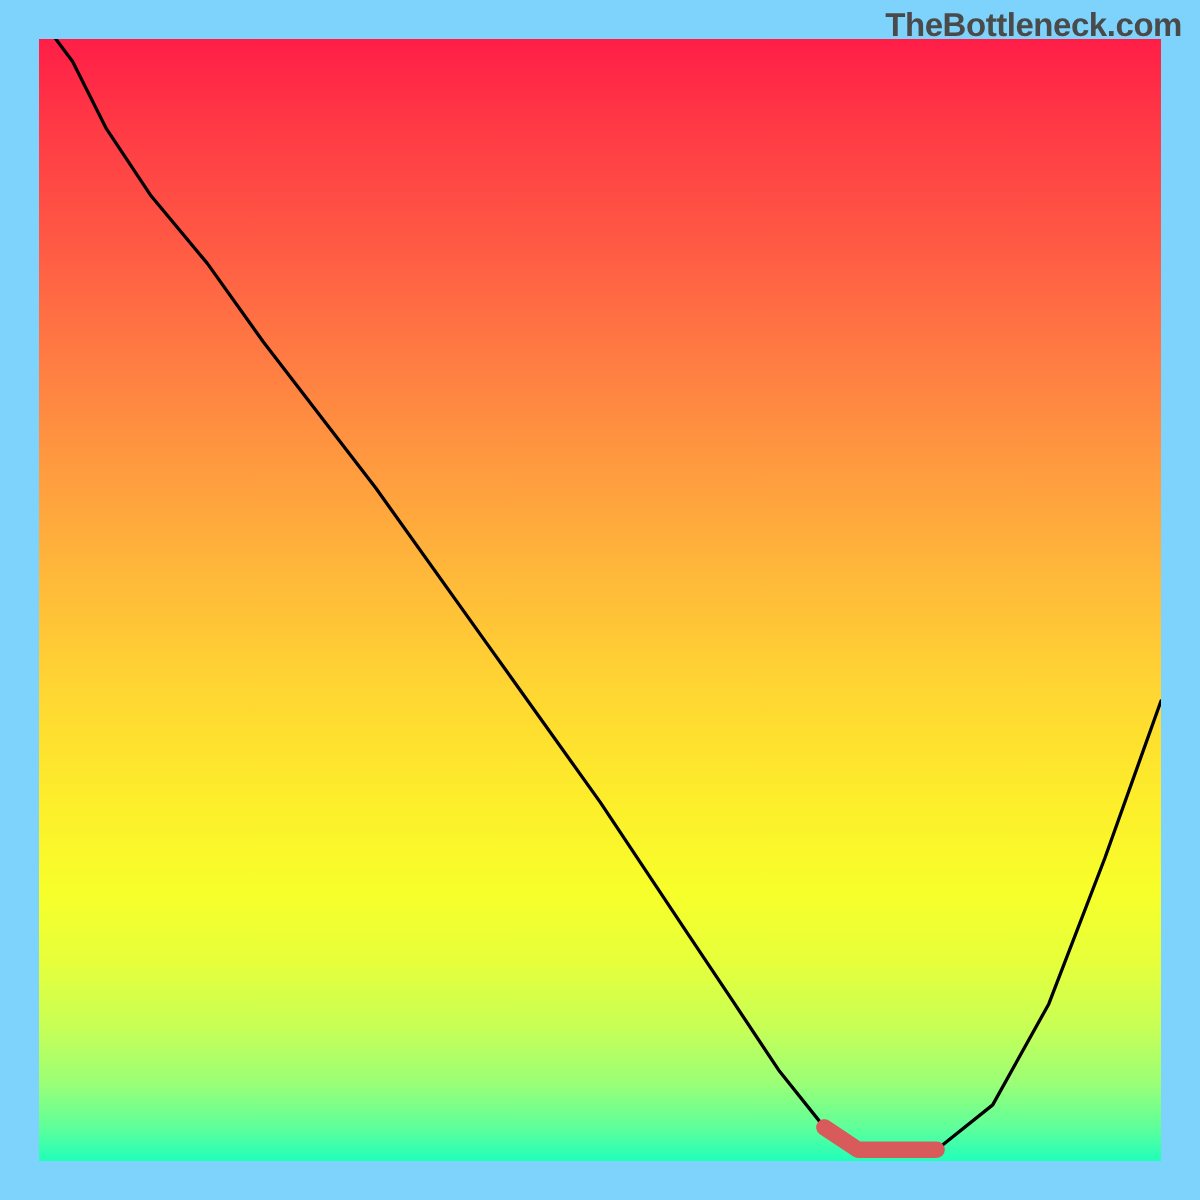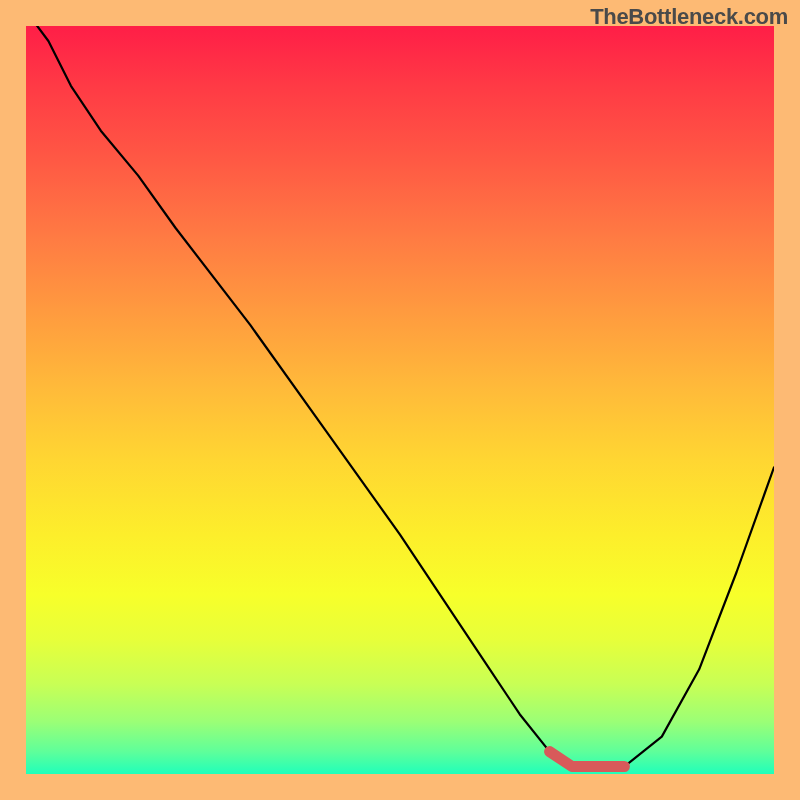--- a/index.html
+++ b/index.html
@@ -7,21 +7,21 @@
     padding: 0;
     width: 800px;
     height: 800px;
     background: #000;
     overflow: hidden;
   }
   .canvas {
     position: relative;
     width: 800px;
     height: 800px;
-    background: #fdba74;
+    background: #7dd3fc;
   }
   .plot-area {
     position: absolute;
     left: 26px;
     top: 26px;
     width: 748px;
     height: 748px;
     background: linear-gradient(to bottom,
       #ff1e47 0%,
       #ff3a45 8%,

